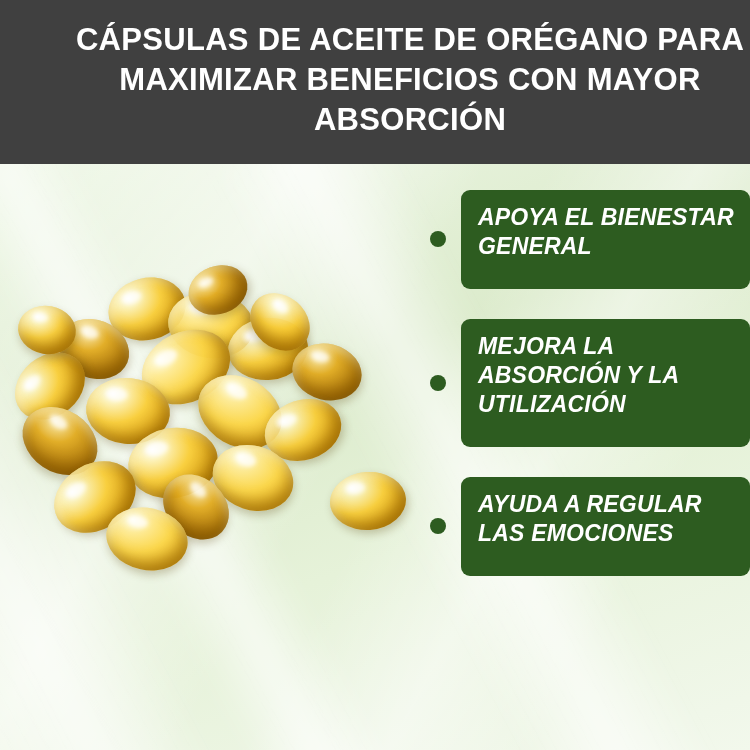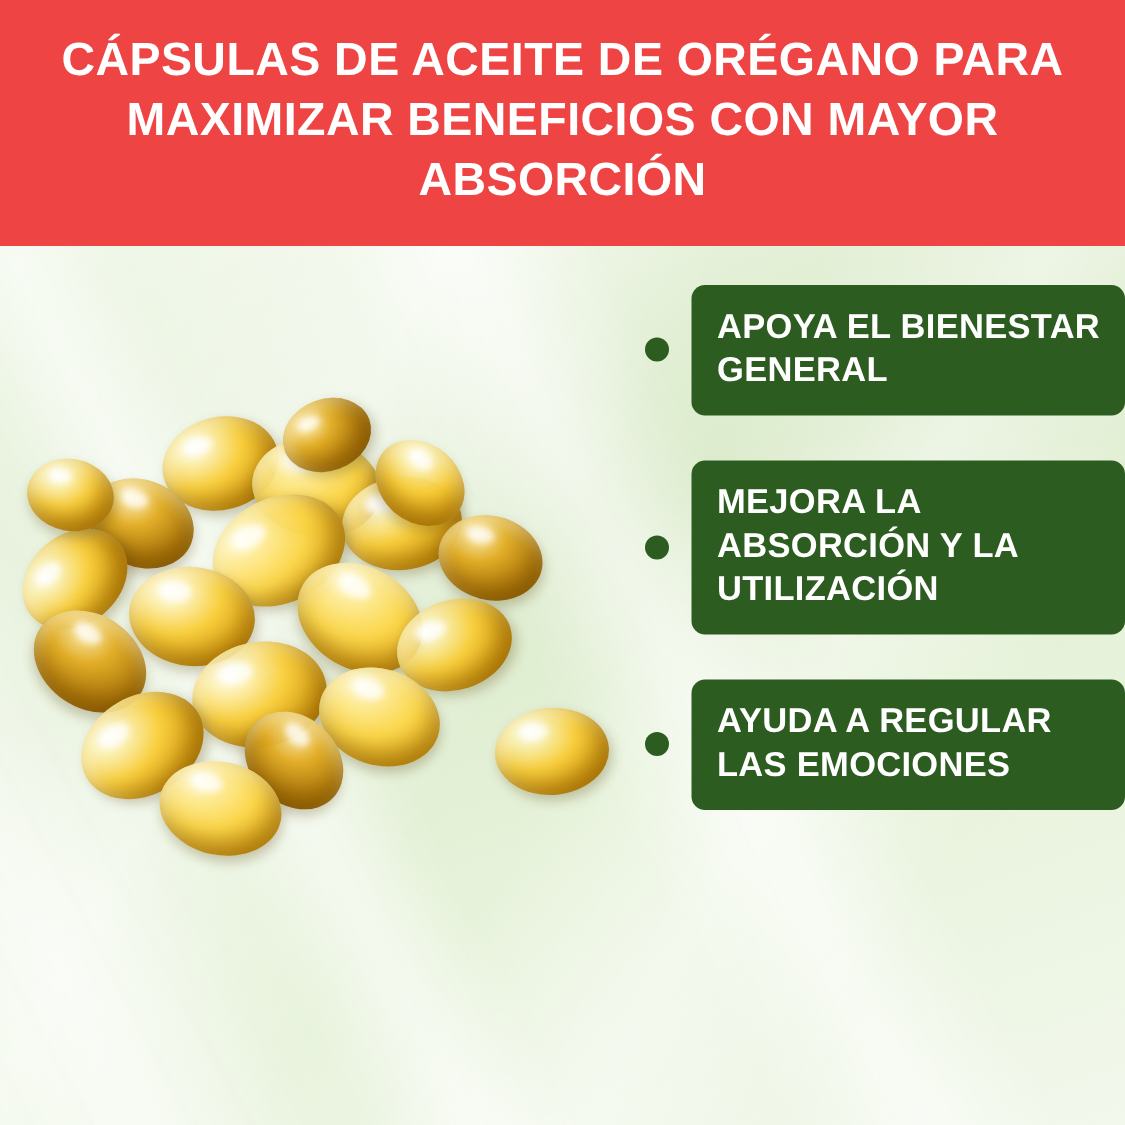--- a/index.html
+++ b/index.html
@@ -13,24 +13,24 @@
     width:750px; height:750px;
     background:#e9f3e0;
     overflow:hidden;
   }
 
   
   #header {
     position:absolute;
     left:0; top:0;
     width:750px; height:164px;
-    background:#ef4444;
+    background:#404040;
     display:flex;
     align-items:center;
-    justify-content:center;
+    justify-content:flex-end;
     z-index:5;
   }
   #header-title {
     color:#ffffff;
     font-size:31px;
     font-weight:bold;
     line-height:1.28;
     letter-spacing:0.3px;
     text-align:center;
     text-transform:uppercase;
@@ -105,22 +105,23 @@
   .bullet {
     width:16px; height:16px;
     border-radius:50%;
     background:#2d5c20;
     flex:0 0 auto;
     margin-right:15px;
   }
   .benefit-box {
     background:#2d5c20;
     border-radius:9px;
-    padding:13px 15px 16px 17px;
+    padding:13px 15px 28px 17px;
     flex:1 1 auto;
+    font-style:italic;
   }
   .benefit-text {
     color:#ffffff;
     font-size:23px;
     font-weight:bold;
     line-height:1.26;
     letter-spacing:0.2px;
     text-transform:uppercase;
   }
 </style>

